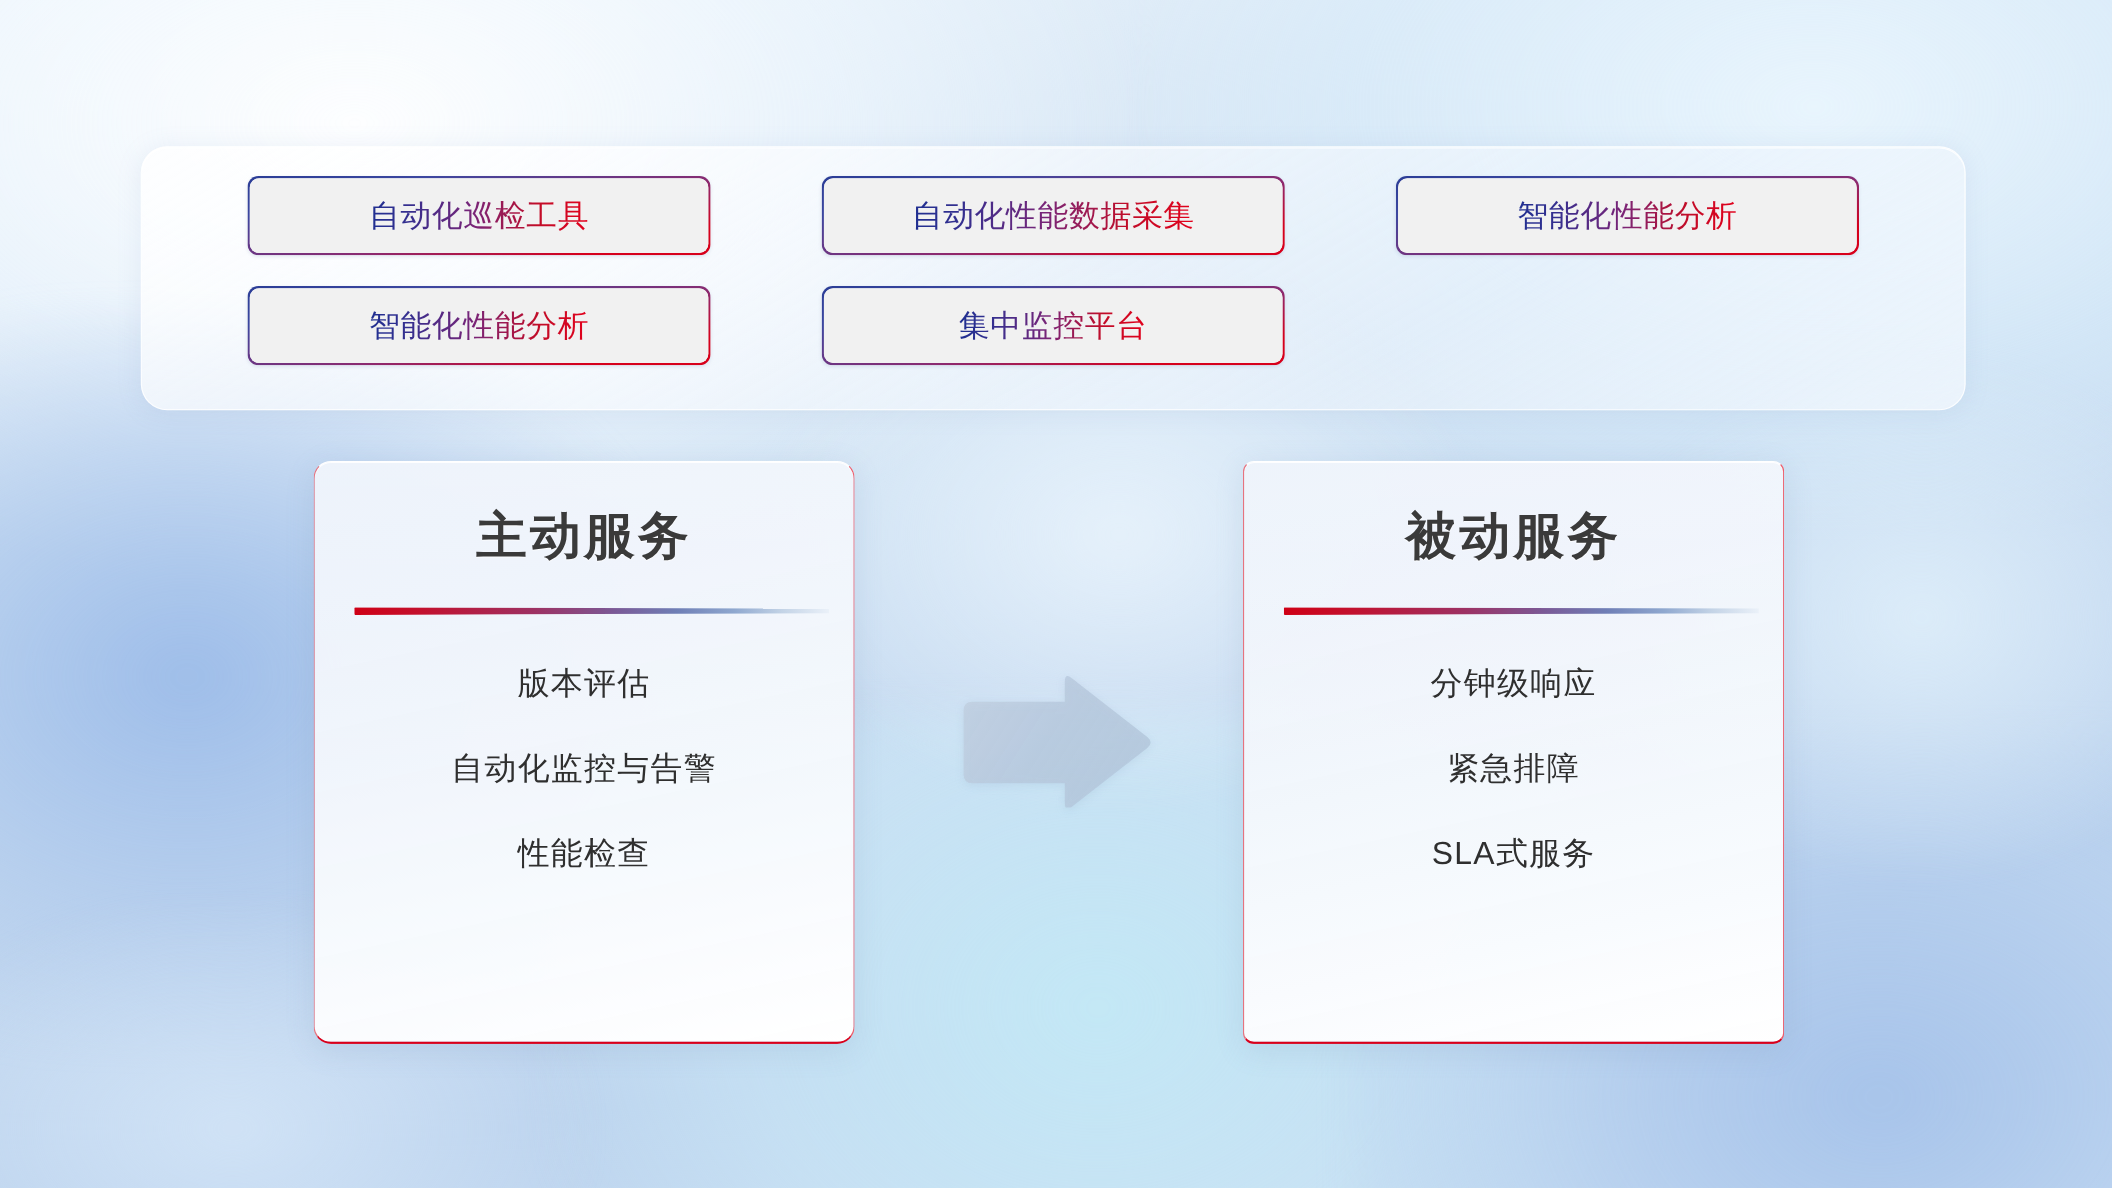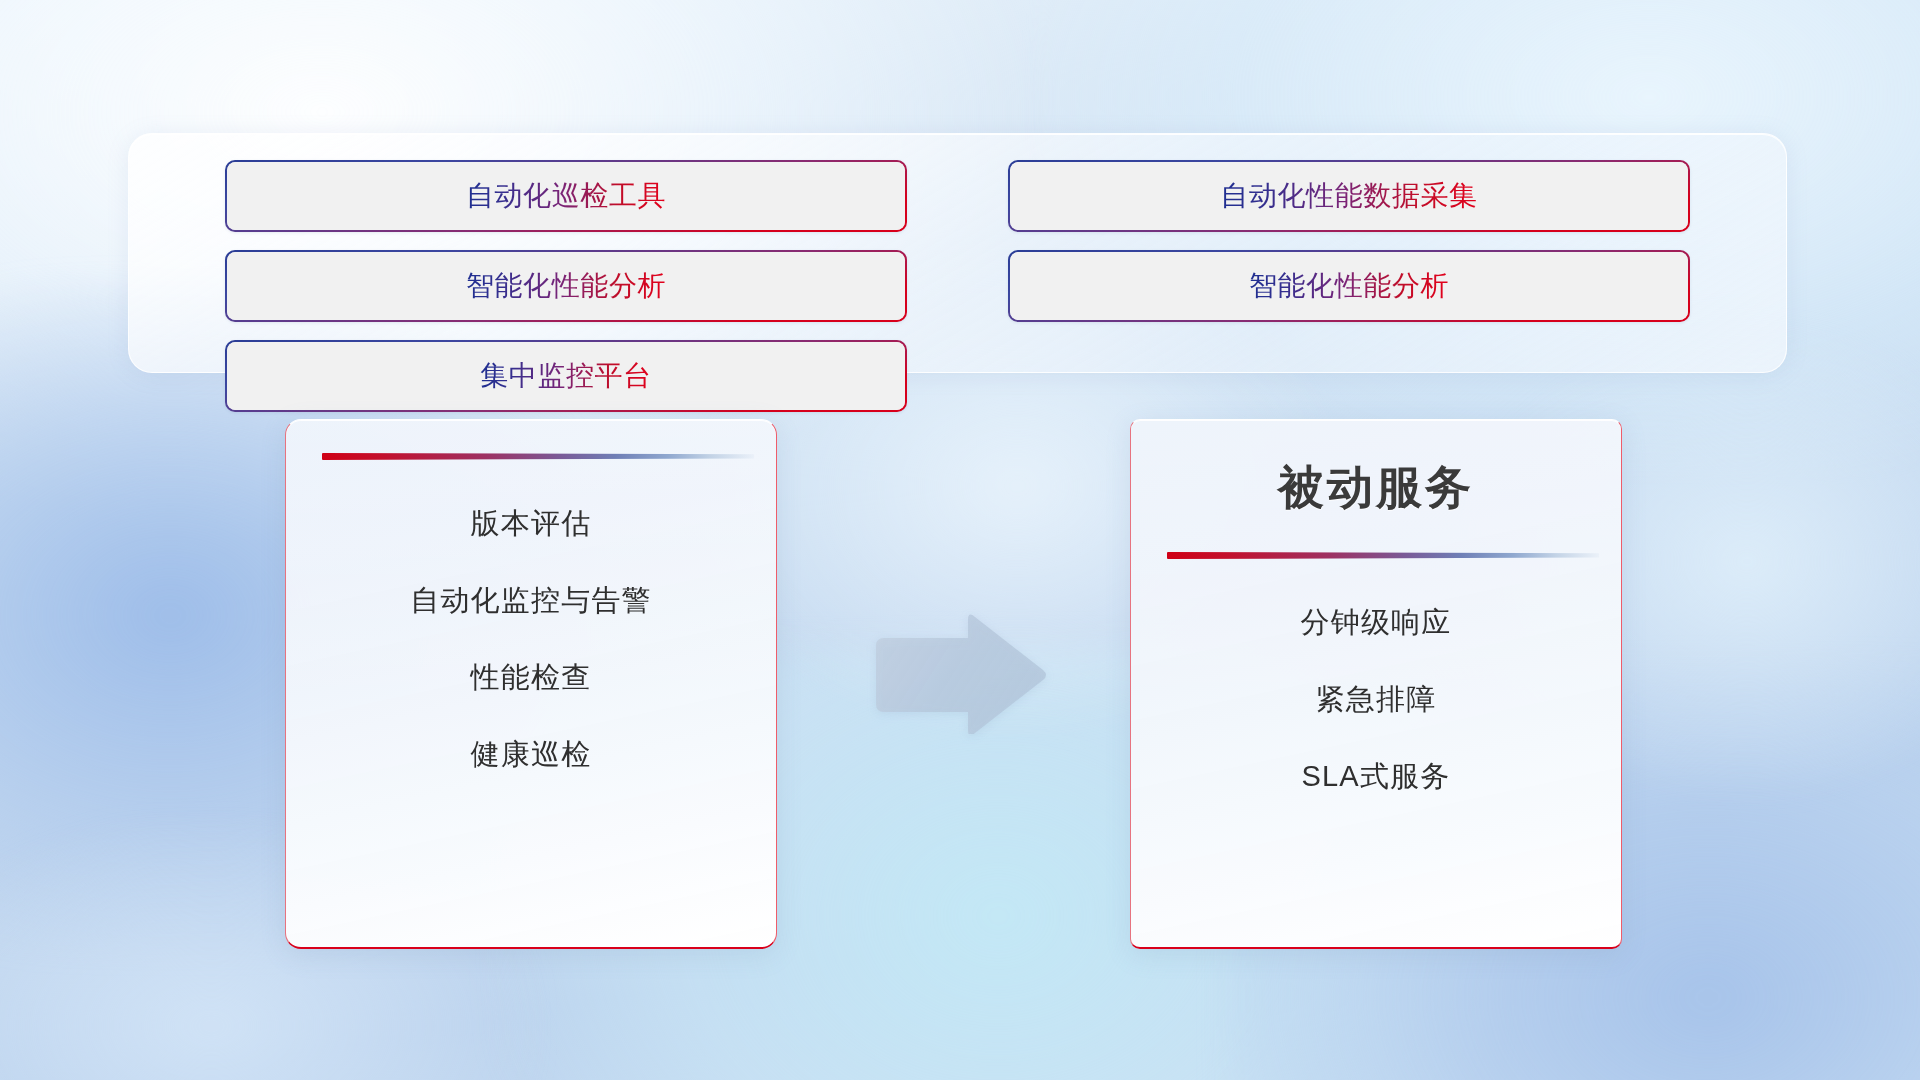--- a/index.html
+++ b/index.html
@@ -67,21 +67,21 @@
     position:absolute;
     left:128px; top:133px; width:1659px; height:240px;
     border-radius:24px;
     background:linear-gradient(150deg, rgba(255,255,255,.80) 0%, rgba(252,253,255,.62) 38%, rgba(240,246,253,.50) 70%, rgba(248,251,255,.66) 100%);
     border:1px solid rgba(255,255,255,.85);
     box-shadow:0 2px 22px rgba(120,150,190,.13), inset 0 1px 0 rgba(255,255,255,.9);
   }
   .tag-grid {
     position:absolute; inset:0;
     display:grid;
-    grid-template-columns:repeat(2, 1fr);
+    grid-template-columns:repeat(3, 1fr);
     grid-auto-rows:1fr;
     column-gap:101px;
     row-gap:18px;
     padding:26px 96px 30px 96px;
   }
   .tag-chip {
     position:relative;
     display:flex; align-items:center; justify-content:center;
     height:72px;
     border-radius:10px;
@@ -216,28 +216,28 @@
       <div class="tag-chip">
         <div class="tag-chip-inner">
           <span class="tag-label">集中监控平台</span>
         </div>
       </div>
 
     </div>
   </div>
 
   <div class="svc-card" id="card-left">
+    <div class="svc-title">主动服务</div>
     <div class="svc-div-wrap">
       <div class="svc-div"></div>
     </div>
     <div class="svc-list">
       <div class="svc-item">版本评估</div>
       <div class="svc-item">自动化监控与告警</div>
       <div class="svc-item">性能检查</div>
-      <div class="svc-item">健康巡检</div>
     </div>
   </div>
 
   <svg id="flow-arrow" viewBox="0 0 178 122">
     <defs>
       <linearGradient id="arrGrad" x1="0" y1="0" x2="1" y2="0.45">
         <stop offset="0%" stop-color="#c2d0e0" stop-opacity="0.85"></stop>
         <stop offset="48%" stop-color="#b7c8dc" stop-opacity="0.82"></stop>
         <stop offset="100%" stop-color="#b2c5da" stop-opacity="0.78"></stop>
       </linearGradient>

